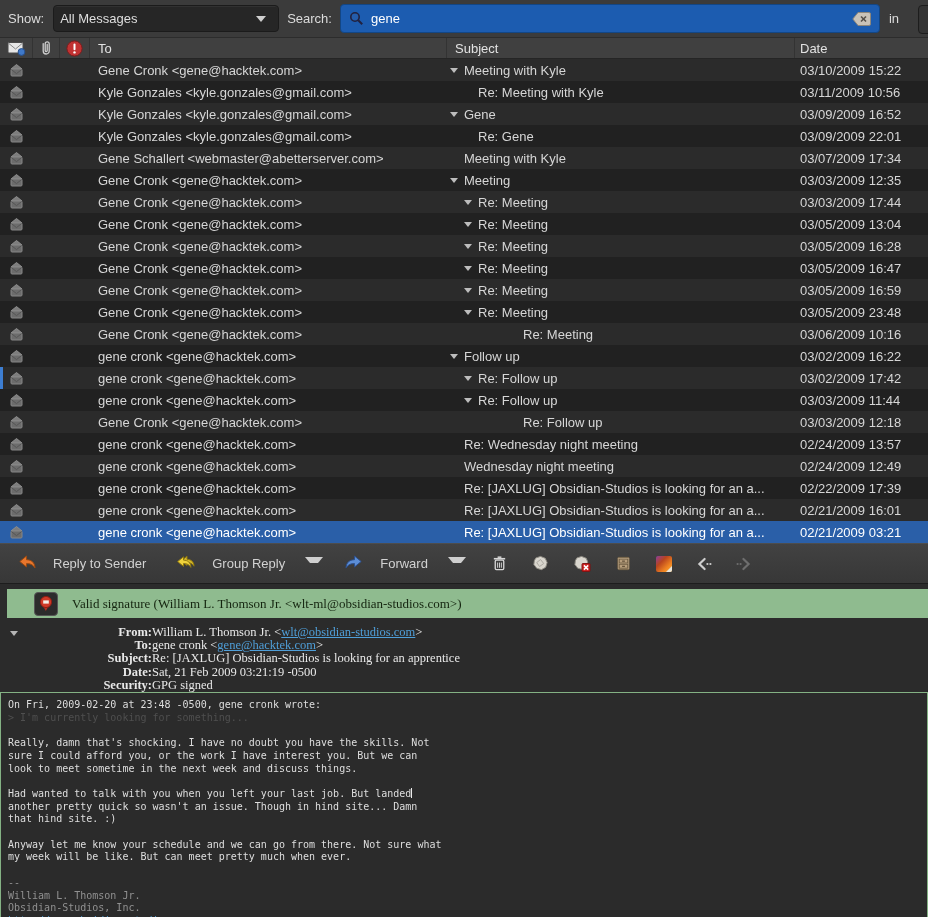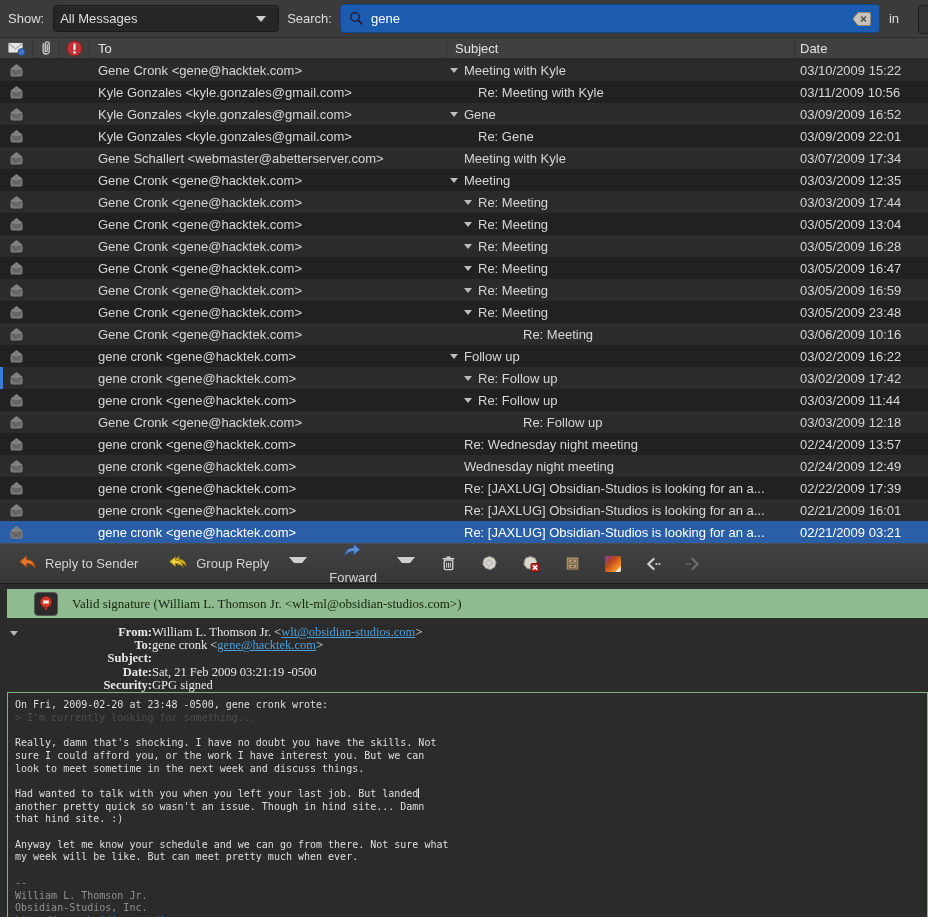--- a/index.html
+++ b/index.html
@@ -47,21 +47,21 @@
   .c-to{overflow:hidden;padding-left:8px;}
   .c-subj{overflow:hidden;display:flex;align-items:center;}
   .c-date{overflow:hidden;padding-left:5px;}
   .tri-exp{width:0;height:0;border-left:4px solid transparent;border-right:4px solid transparent;
            border-top:5px solid #bdbdbd;margin-right:6px;flex:0 0 auto;}
   .exp-spacer{width:14px;flex:0 0 auto;}
   
   .toolbar{height:41px;flex:0 0 41px;background:linear-gradient(#424242,#373737);
            border-top:1px solid #4d4d4d;border-bottom:1px solid #1d1d1d;box-sizing:border-box;
            display:flex;align-items:center;color:#d2d2d2;}
-  .tb-btn{display:flex;align-items:center;gap:9px;padding:4px 6px;border-radius:3px;}
+  .tb-btn{display:flex;align-items:center;gap:17px;padding:4px 6px;border-radius:3px;}
   .tb-caret{margin-left:14px;padding:4px;}
   .tb-ico{display:flex;padding:4px 5px;}
   .fold-ico{width:16px;height:16px;border-radius:2px;position:relative;overflow:hidden;
             background:linear-gradient(135deg,#8a3f9e 0%,#b8441e 35%,#ef8322 70%,#f6b23c 100%);}
   .fold-ico:after{content:"";position:absolute;right:0;bottom:0;width:0;height:0;
             border-left:6px solid transparent;border-bottom:6px solid #e8e4da;}
   
   .preview{flex:1 1 auto;background:#2b2b2b;display:flex;flex-direction:column;overflow:hidden;}
   .sigbar{margin:5px 0 0 7px;height:29px;flex:0 0 29px;background:#8fbb8f;
           display:flex;align-items:center;color:#14240f;
@@ -71,21 +71,21 @@
   .sigbar .sig-txt{margin-left:14px;}
   .mheaders{position:relative;flex:0 0 71px;padding-top:8px;box-sizing:border-box;
             font-family:"Liberation Serif", serif;font-size:12.5px;color:#e8e8e8;}
   .mh-collapse{position:absolute;left:10px;top:13px;width:0;height:0;
                border-left:4px solid transparent;border-right:4px solid transparent;
                border-top:5px solid #b5b5b5;}
   .hline{display:flex;line-height:13.2px;white-space:nowrap;}
   .hline .hl{width:152px;flex:0 0 152px;text-align:right;font-weight:bold;}
   .hline .hv{}
   .hlink{color:#4f9fd9;text-decoration:underline;}
-  .bodyframe{flex:1 1 auto;margin-left:7px;border:1px solid #84b284;border-bottom:none;
+  .bodyframe{flex:1 1 auto;border:1px solid #84b284;border-bottom:none;
              padding:6px 0 0 7px;box-sizing:border-box;overflow:hidden;
              font-family:"DejaVu Sans Mono", monospace;font-size:10px;line-height:12.7px;
              color:#dedede;white-space:pre;}
   .bl-quote{color:#4f4f4f;}
   .bl-sig{color:#919191;}
   .bl-link{color:#4f9fd9;text-decoration:underline;}
   .cursor{display:inline-block;width:1px;height:10px;background:#eaeaea;vertical-align:-1px;}
 </style>
 </head>
 <body>
@@ -533,21 +533,21 @@
     <div class="tb-btn" style="margin-left:18px;">
       <span>
         <svg width="19" height="16" viewBox="0 0 19 16">
             <path d="M11 2.2 L5.4 6.8 L11 11.4 V8.6 C14.4 8.6 16.4 9.6 18 12.2 C17.9 7.6 15 5.4 11 5.3 Z" fill="#d6b92a" stroke="#8e7710"></path>
             <path d="M7.5 2.8 L1.6 7.6 L7.5 12.4 V9.5 C11 9.5 13.2 10.6 14.9 13.4 C14.8 8.5 11.7 6.2 7.5 6.1 Z" fill="#f0d33c" stroke="#8e7710"></path>
           </svg>
       </span>
       <span>Group Reply</span>
     </div>
     <span class="tb-caret tri-dd"></span>
-    <div class="tb-btn" style="margin-left:16px;flex-direction:column;">
+    <div class="tb-btn" style="margin-left:16px;">
       <span>
         <svg width="18" height="16" viewBox="0 0 18 16">
             <path d="M9.5 2 L16.2 7.5 L9.5 13 V9.6 C5.4 9.5 3 10.8 1 14 C1.2 8.4 4.6 5.8 9.5 5.7 Z" fill="#5b8dd6" stroke="#2c4f8c"></path>
           </svg>
       </span>
       <span>Forward</span>
     </div>
     <span class="tb-caret tri-dd"></span>
     <span class="tb-ico" style="margin-left:20px;">
       <svg width="17" height="17" viewBox="0 0 18 18">
@@ -617,20 +617,21 @@
       <div class="hline">
         <span class="hl">From:</span>
         <span class="hv"><span>William L. Thomson Jr. &lt;</span><span class="hlink">wlt@obsidian-studios.com</span><span>&gt;</span></span>
       </div>
       <div class="hline">
         <span class="hl">To:</span>
         <span class="hv"><span>gene cronk &lt;</span><span class="hlink">gene@hacktek.com</span><span>&gt;</span></span>
       </div>
       <div class="hline">
         <span class="hl">Subject:</span>
+        <span class="hv">Re: [JAXLUG] Obsidian-Studios is looking for an apprentice</span>
       </div>
       <div class="hline">
         <span class="hl">Date:</span>
         <span class="hv">Sat, 21 Feb 2009 03:21:19 -0500</span>
       </div>
       <div class="hline">
         <span class="hl">Security:</span>
         <span class="hv">GPG signed</span>
       </div>
     </div>

